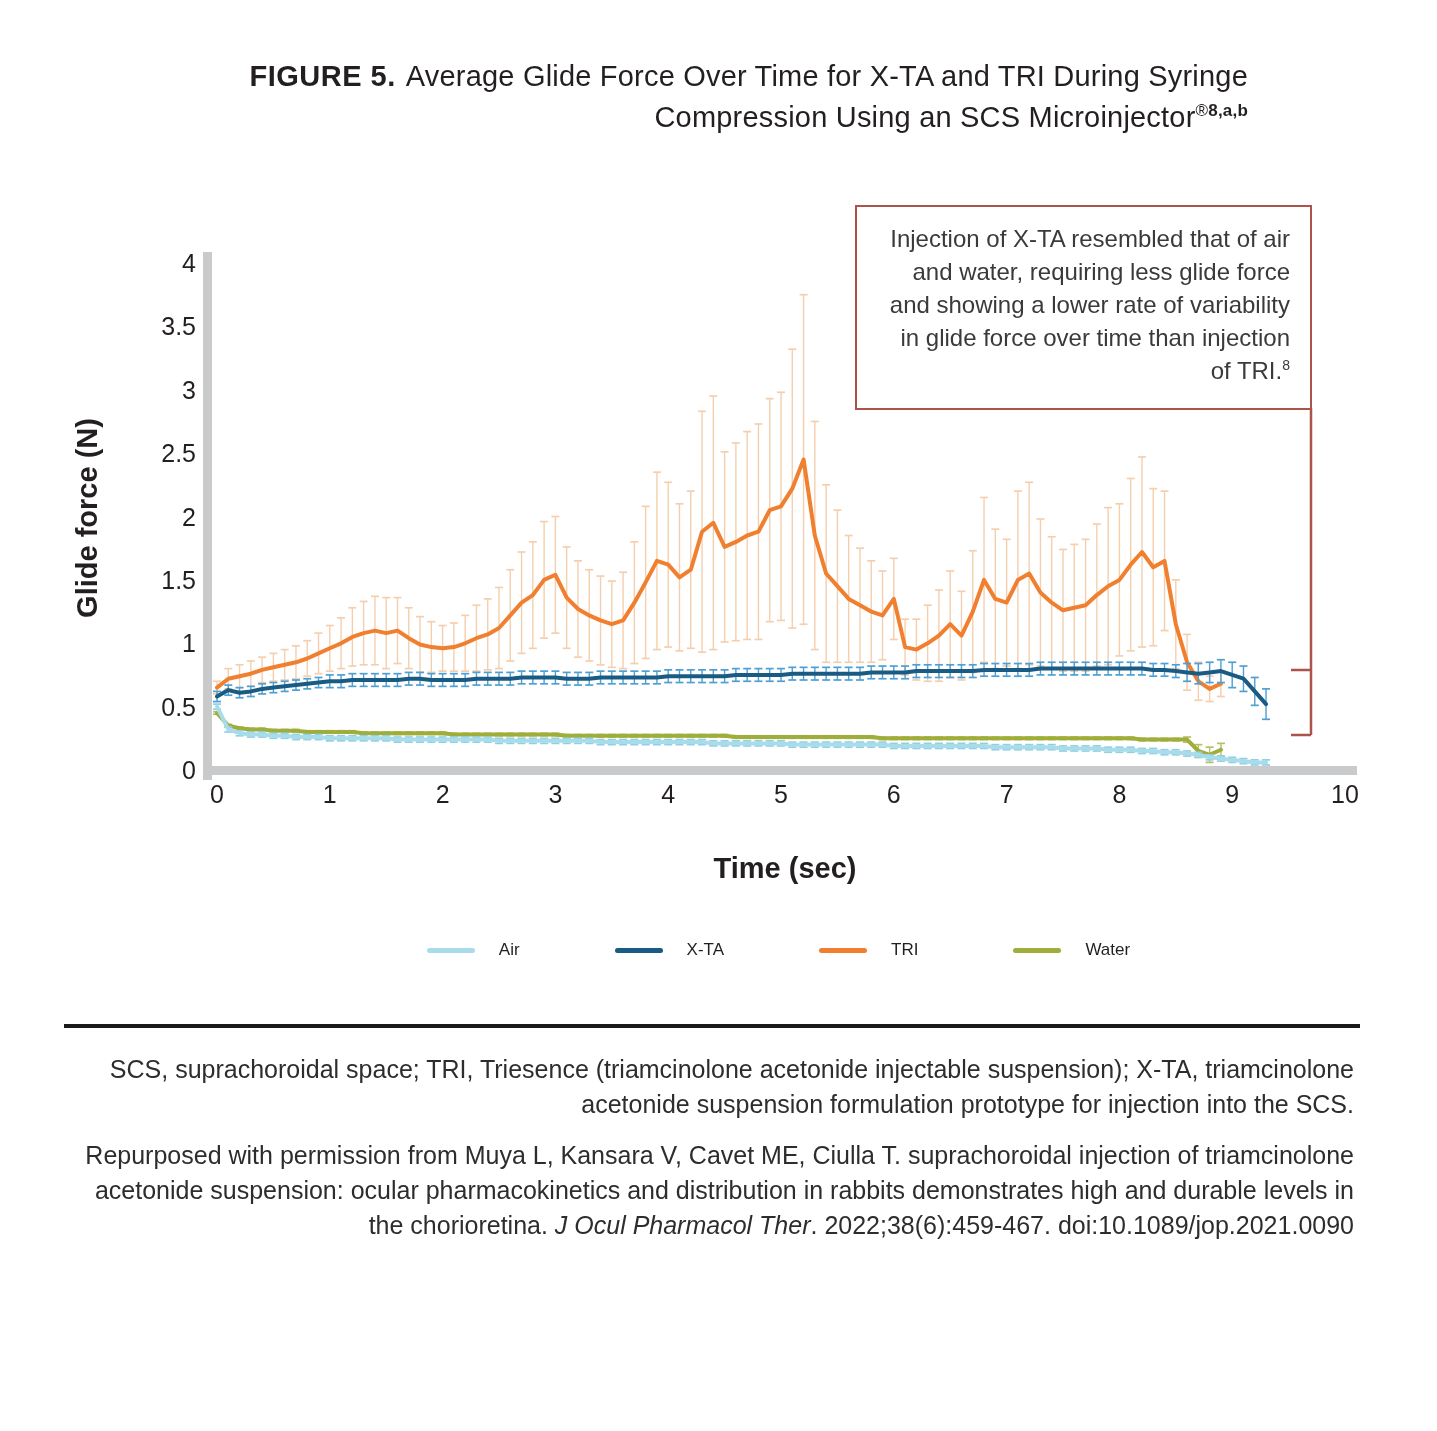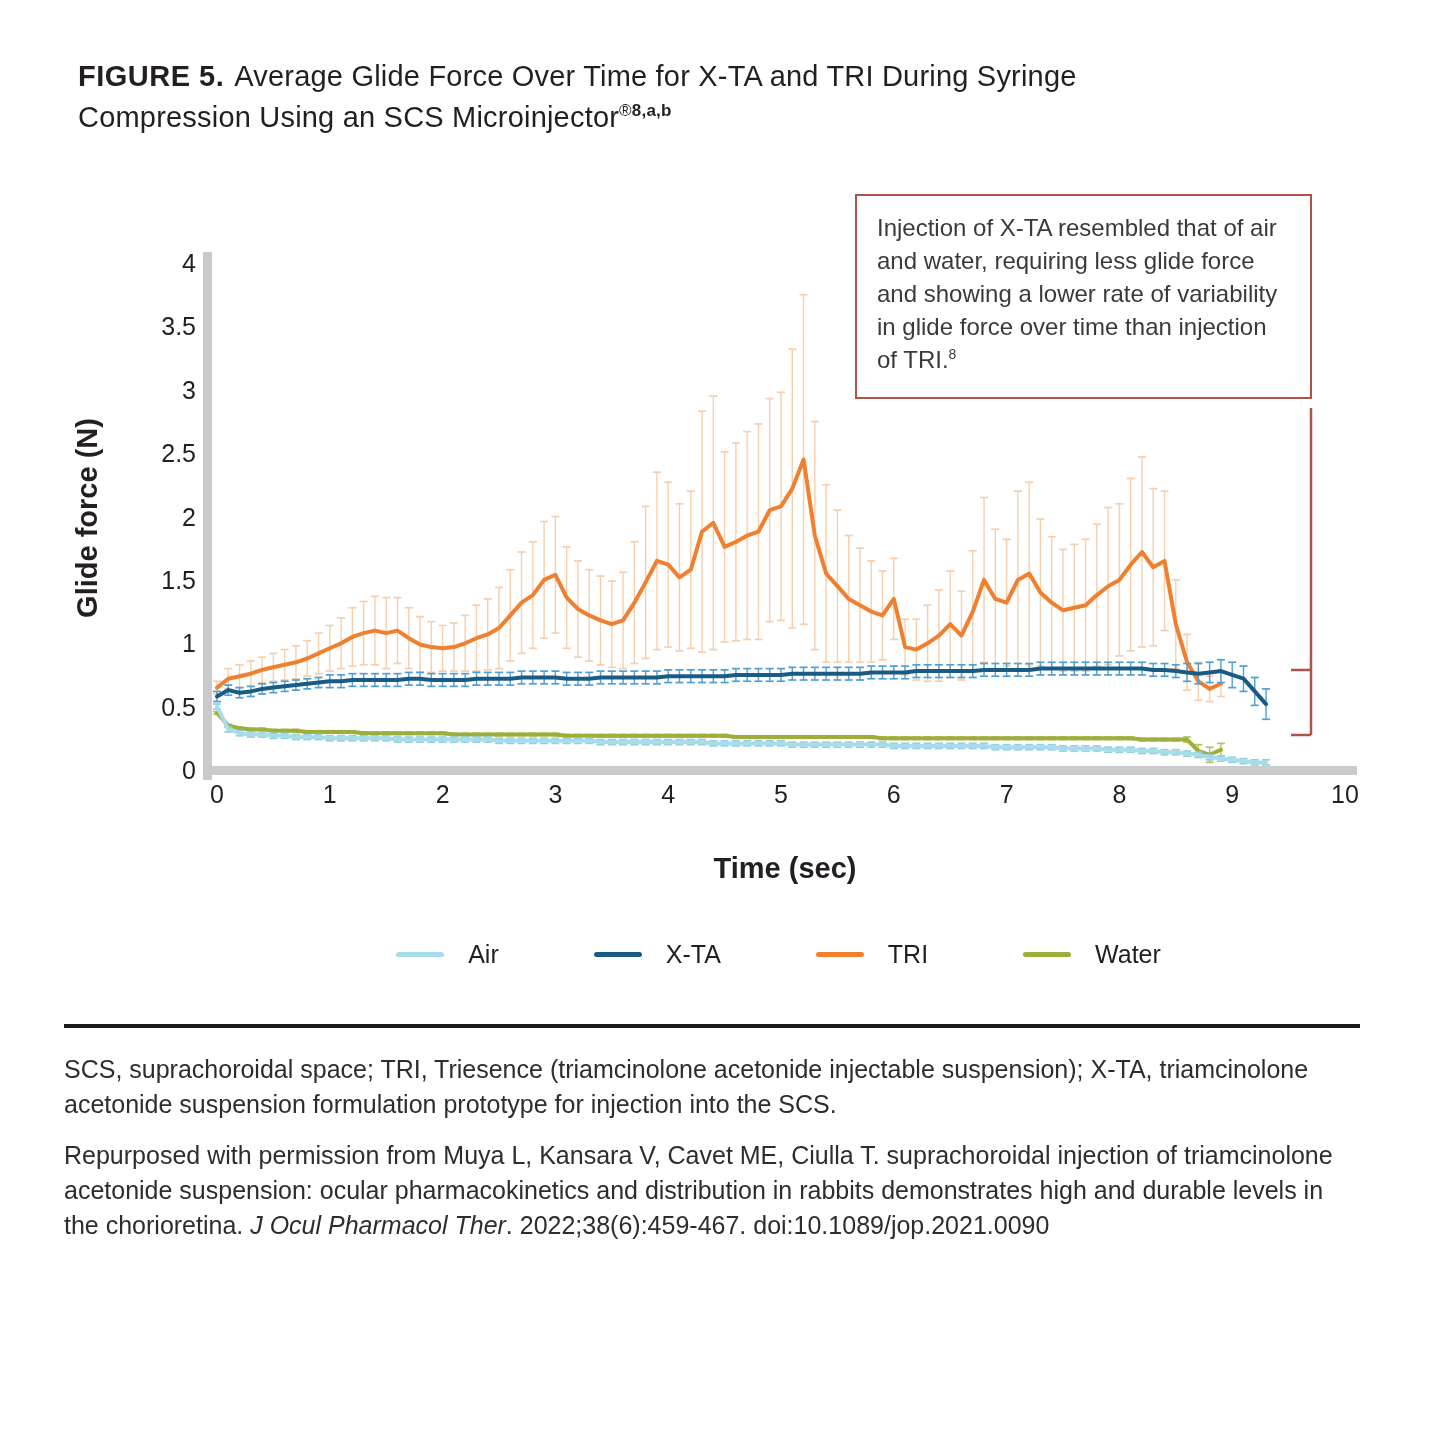--- a/index.html
+++ b/index.html
@@ -1,44 +1,44 @@
 <!DOCTYPE html>
 <html><head>
 <meta charset="utf-8">
 <style>
   html,body{margin:0;padding:0;background:#ffffff;}
   .page{
     width:1437px;height:1431px;position:relative;overflow:hidden;background:#ffffff;
-    font-family:"Liberation Sans",sans-serif;color:#231f20;
+    font-family:"Liberation Sans",sans-serif;color:#231f20;text-align:right;
   }
   
   .fig-header{padding:56px 80px 0 78px;}
   .fig-title{margin:0;font-size:29px;line-height:41px;font-weight:400;max-width:1170px;letter-spacing:.2px;color:#231f20;}
   .fig-label{font-weight:800;margin-right:10px;letter-spacing:.5px;}
   .sup{vertical-align:super;font-size:17px;line-height:0;}
   .sup.bold{font-weight:700;}
   
   .chart-area{position:relative;margin-top:50px;height:800px;}
   #chart-svg{position:absolute;top:0;left:0;}
   .tick{font:400 25px "Liberation Sans",sans-serif;fill:#231f20;}
   .axis-title{font:700 29px "Liberation Sans",sans-serif;fill:#231f20;}
   .annotation-box{
-    position:absolute;left:855px;top:6px;width:457px;height:205px;box-sizing:border-box;
+    position:absolute;left:855px;top:17px;width:457px;height:205px;box-sizing:border-box;
     border:2px solid #ad544a;padding:15px 20px;background:#ffffff;
     font-size:24px;line-height:33px;color:#3a3a3a;
   }
   .annotation-box .sup{font-size:14px;}
   
   .legend{
     position:absolute;top:752px;left:0;width:100%;box-sizing:border-box;padding-left:120px;
     display:flex;justify-content:center;align-items:center;gap:95px;
   }
   .legend-item{display:flex;align-items:center;gap:24px;}
   .legend-swatch{display:inline-block;width:48px;height:5px;border-radius:3px;}
-  .legend-label{font-size:25px;color:#231f20;}
+  .legend-label{font-size:17px;color:#231f20;}
   
   .fig-footer{padding:36px 77px 0 64px;}
   .footer-rule{height:4px;background:#1a1a1a;margin-bottom:24px;}
   .footnote{margin:0 0 16px 0;font-size:25px;line-height:35px;color:#2d2d2d;max-width:1290px;}
   .footnote sup{font-size:15px;line-height:0;vertical-align:super;}
   .footnote em{font-style:italic;}
 </style>
 </head>
 <body>
 

